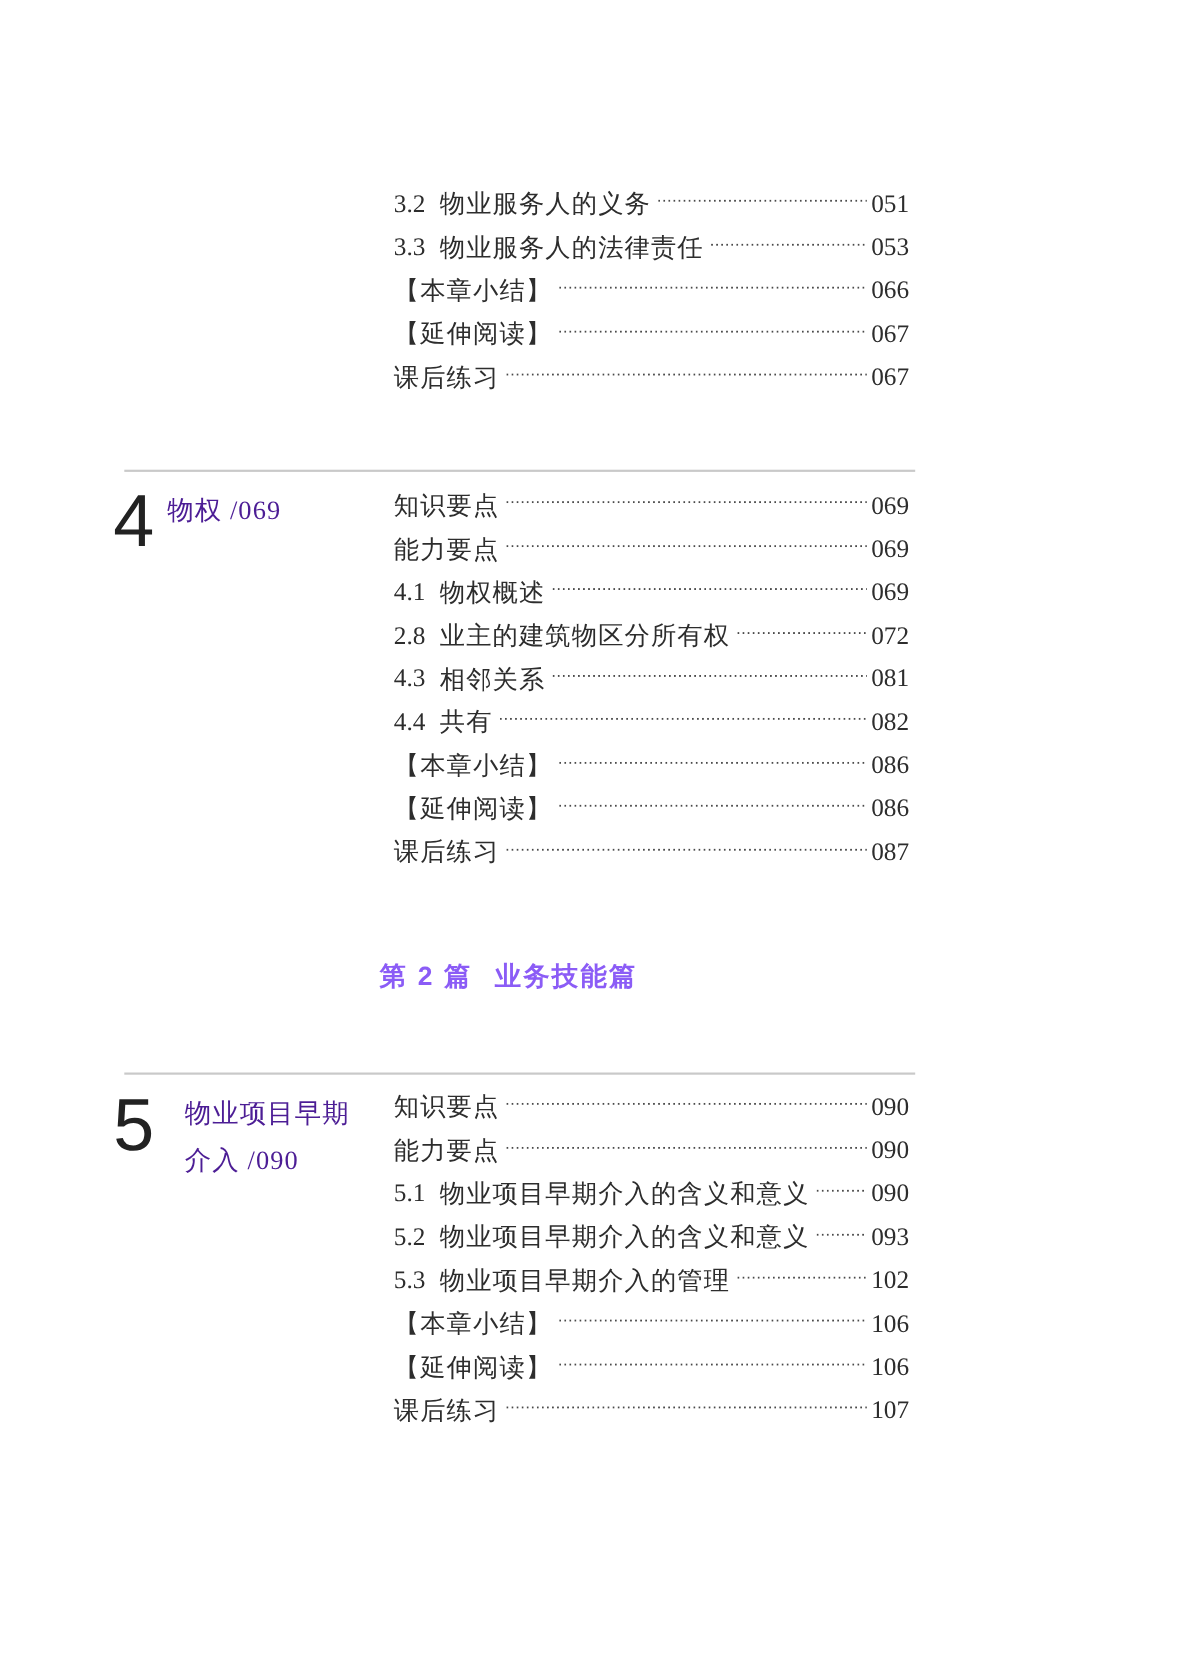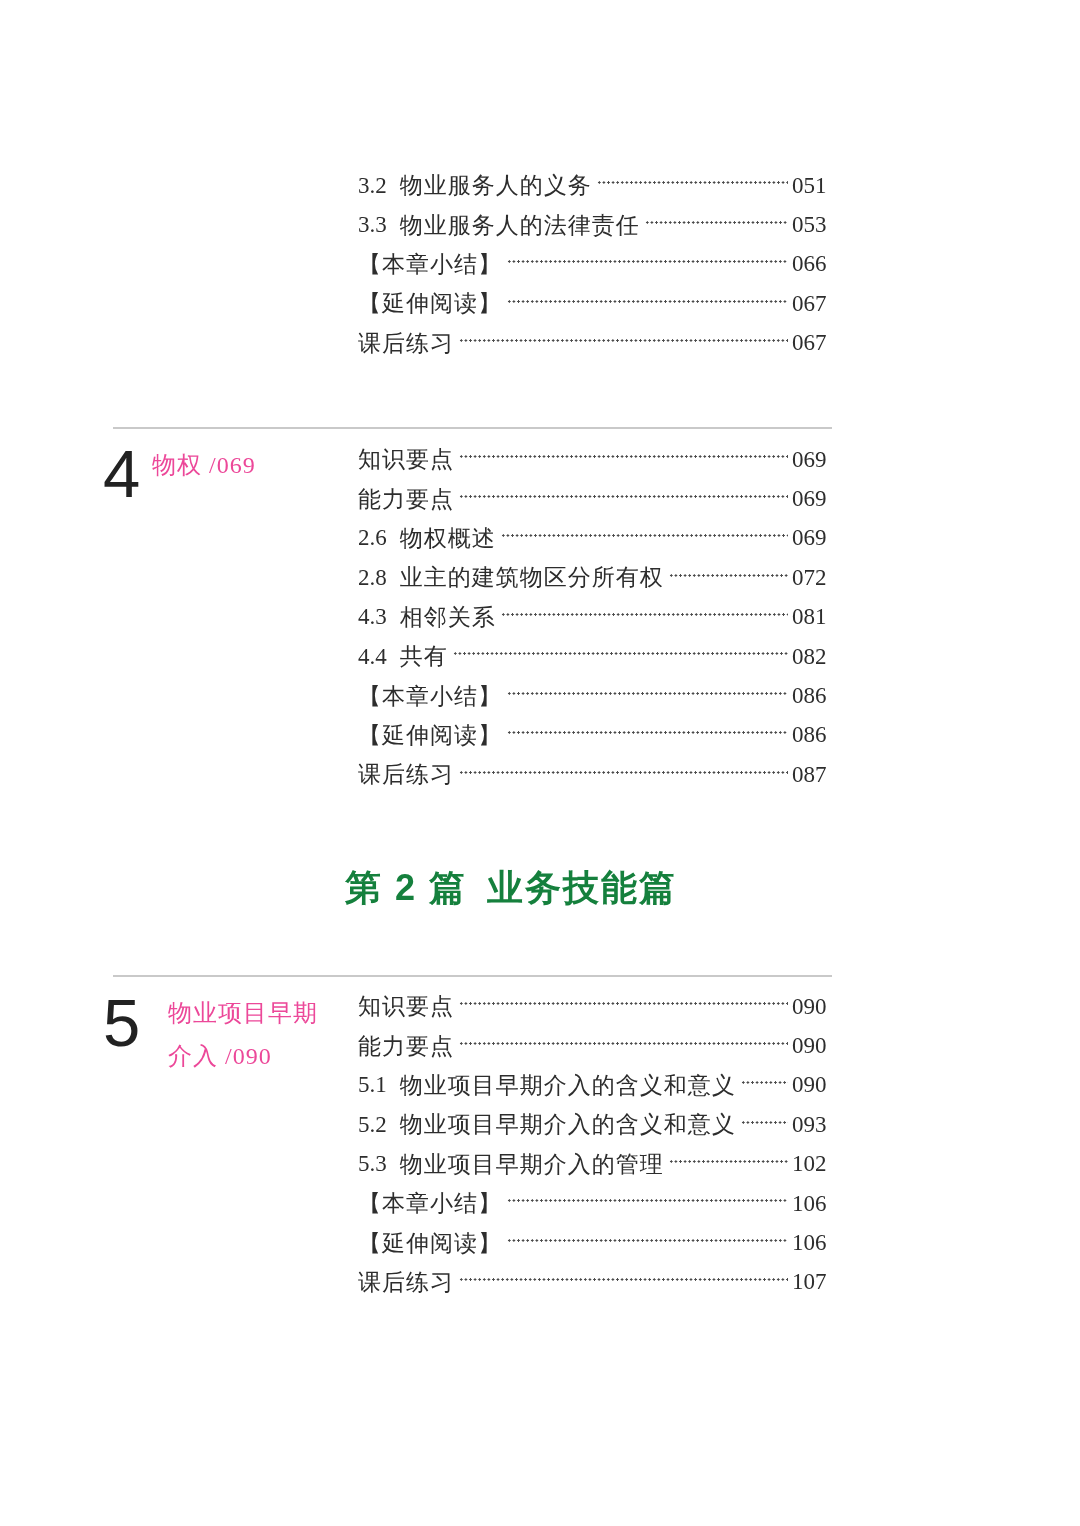--- a/index.html
+++ b/index.html
@@ -70,33 +70,33 @@
     line-height: 74px;
     font-weight: 400;
     color: #222222;
   }
   .chapter-title {
     position: absolute;
     left: 152px;
     font-size: 24px;
     line-height: 43px;
     letter-spacing: 1px;
-    color: #ec4899;
+    color: #4c1d95;
   }
 
   
   .part-heading {
     position: absolute;
     left: 345px;
     top: 869px;
     font-family: "Liberation Sans", "DejaVu Sans", sans-serif;
-    font-size: 36px;
+    font-size: 24px;
     line-height: 38px;
     font-weight: 700;
-    color: #15803d;
+    color: #8b5cf6;
     white-space: nowrap;
   }
   .part-heading .part-label { margin-right: 20px; letter-spacing: 2px; }
   .part-heading .part-title { letter-spacing: 2px; }
 </style>
 </head>
 <body>
 
 <div id="page">
 
@@ -144,21 +144,21 @@
       <span class="leader"></span>
       <span class="pagenum">069</span>
     </div>
     <div class="toc-row">
 
       <span class="entry-title">能力要点</span>
       <span class="leader"></span>
       <span class="pagenum">069</span>
     </div>
     <div class="toc-row">
-      <span class="entry-num">2.6</span>
+      <span class="entry-num">4.1</span>
       <span class="entry-title">物权概述</span>
       <span class="leader"></span>
       <span class="pagenum">069</span>
     </div>
     <div class="toc-row">
       <span class="entry-num">2.8</span>
       <span class="entry-title">业主的建筑物区分所有权</span>
       <span class="leader"></span>
       <span class="pagenum">072</span>
     </div>

